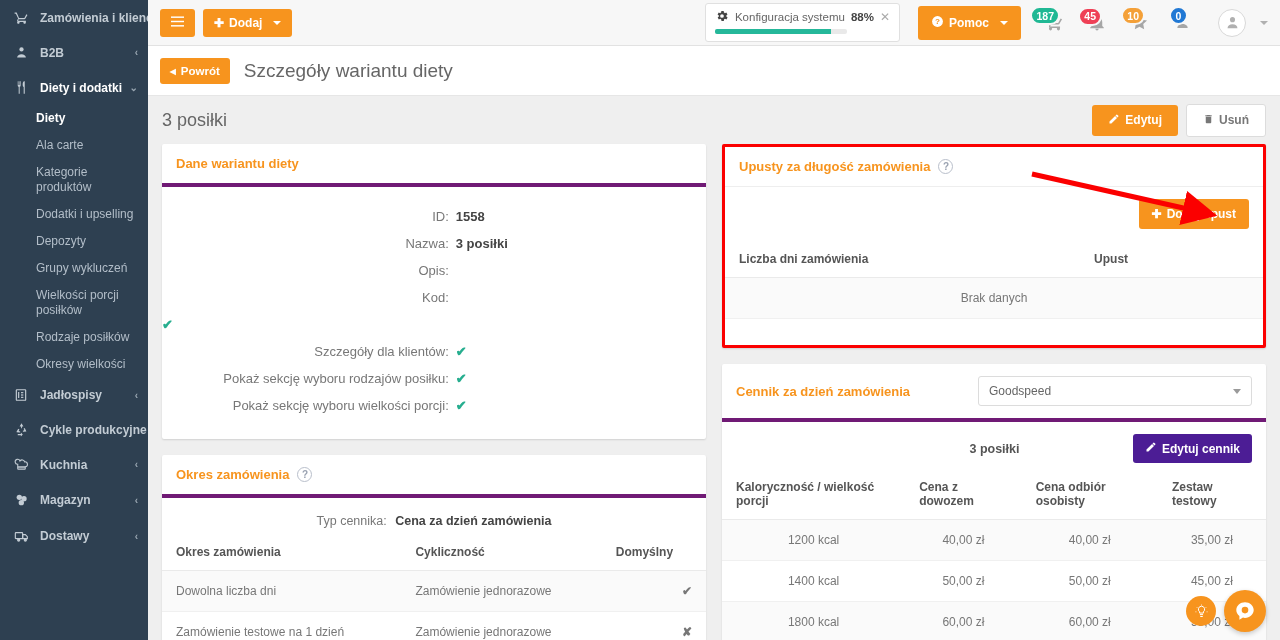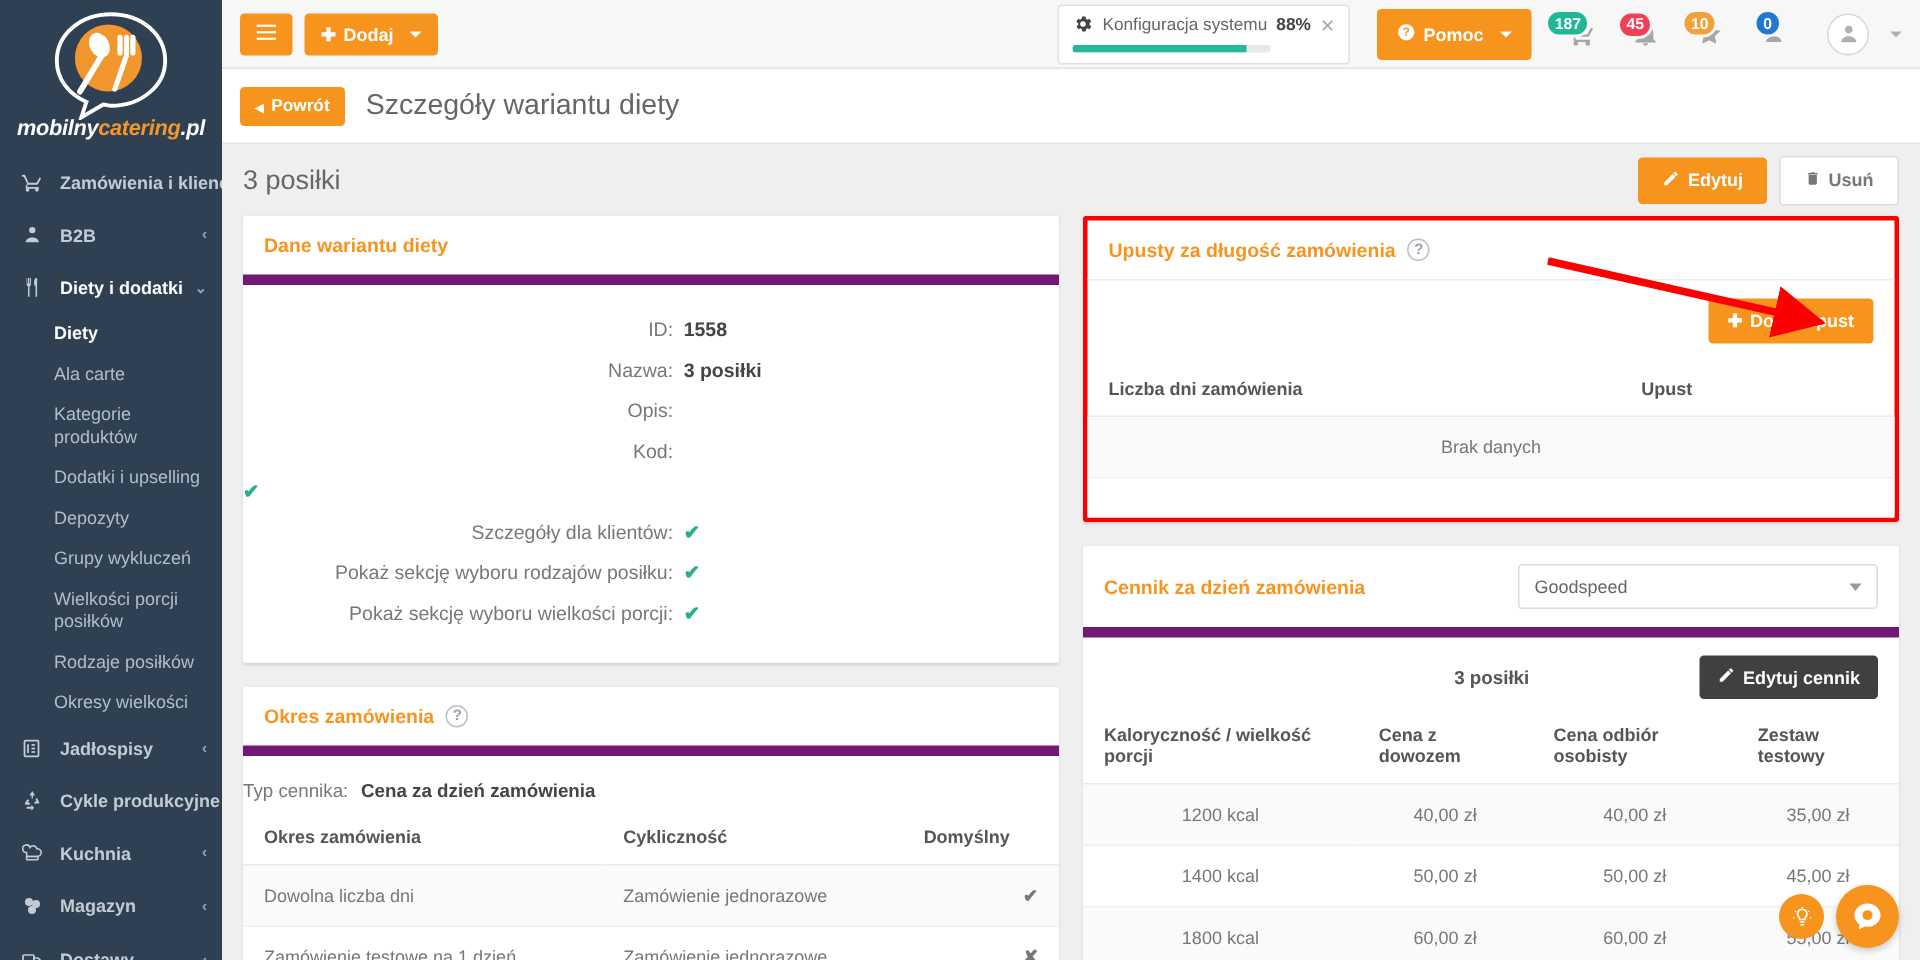--- a/index.html
+++ b/index.html
@@ -96,21 +96,21 @@
   }
   .subhead h2 { font-size: 18px; color: #666; font-weight: normal; }
   .btn-edit { background: #f7941e; color: #fff; padding: 8px 16px; }
   .btn-del { background: #fff; color: #777; padding: 8px 16px; border: 1px solid #dcdcdc; }
 
   .content { display: flex; gap: 16px; padding: 0 14px; height: 500px; }
   .col { width: 50%; display: flex; flex-direction: column; gap: 16px; }
 
   .card { background: #fff; border-radius: 2px; box-shadow: 0 1px 2px rgba(0,0,0,.13); }
   .card-head {
-    padding: 12px 14px; border-bottom: 7px solid #701a75;
+    padding: 12px 14px; border-bottom: 4px solid #701a75;
     display: flex; align-items: center; gap: 8px;
   }
   .card-title { color: #f7941e; font-size: 13px; font-weight: bold; }
   .qmark {
     width: 15px; height: 15px; border-radius: 50%; border: 1px solid #b9bfcb;
     color: #9aa2b1; font-size: 10px; display: flex; align-items: center; justify-content: center;
     font-weight: bold;
   }
 
   .kv { padding: 16px 0 20px; }
@@ -131,55 +131,43 @@
   .ta-r { text-align: right; }
 
   .highlight-card { position: relative; border: 3px solid #fb0000; }
   .add-row { padding: 12px 14px; display: flex; justify-content: flex-end; }
   .btn-add-upust { background: #f7941e; color: #fff; padding: 8px 13px; }
 
   .arrow-svg { position: absolute; pointer-events: none; z-index: 40; }
 
   .select-box {
     margin-left: auto; border: 1px solid #dcdcdc; border-radius: 3px;
-    width: 240px; height: 30px; display: flex; align-items: center;
+    width: 274px; height: 30px; display: flex; align-items: center;
     padding: 0 10px; font-size: 12px; color: #666; background: #fff; cursor: pointer;
   }
   .select-box .arr { margin-left: auto; border-left:4px solid transparent;
       border-right:4px solid transparent; border-top:5px solid #9a9a9a; }
 
   .cennik-subhead { display:flex; align-items:center; padding: 12px 14px 6px; }
   .cennik-subhead .mid { flex:1; text-align:center; font-size:12.5px; color:#555; font-weight:bold; padding-left:120px; }
-  .btn-edit-cennik { background:#404040; color:#fff; padding: 7px 12px; }
+  .btn-edit-cennik { background:#4c1d95; color:#fff; padding: 7px 12px; }
 
   .fab-wrap { position: absolute; right: 14px; bottom: 8px; display: flex; align-items: center; gap: 8px; z-index: 50; }
   .fab-sm { width: 30px; height: 30px; border-radius: 50%; background: #f7941e;
             display:flex; align-items:center; justify-content:center; color:#fff; cursor:pointer; }
   .fab-lg { width: 42px; height: 42px; border-radius: 50%; background: #f7941e;
             display:flex; align-items:center; justify-content:center; color:#fff; cursor:pointer;
             box-shadow: 0 2px 5px rgba(0,0,0,.2); }
 </style>
 </head>
 <body>
 
 <div class="app">
 
   <aside class="sidebar">
-    <div class="logo-wrap">
-      <svg class="logo-mark" viewBox="0 0 100 86">
-        <path d="M50 4 C26 4 8 20 8 40 C8 54 17 66 31 72 L27 84 L44 74 C46 74 48 75 50 75 C74 75 92 59 92 40 C92 20 74 4 50 4 Z" fill="none" stroke="#ffffff" stroke-width="3"></path>
-        <circle cx="48" cy="38" r="26" fill="#f2962e"></circle>
-        <ellipse cx="41" cy="28" rx="7.5" ry="10" transform="rotate(-28 41 28)" fill="#fff"></ellipse>
-        <path d="M44 34 L26 64" stroke="#fff" stroke-width="4.5" stroke-linecap="round"></path>
-        <path d="M62 22 L62 36 M57 22 L57 34 M67 22 L67 34 M62 36 L53 62" stroke="#fff" stroke-width="4" stroke-linecap="round" fill="none"></path>
-      </svg>
-      <div class="logo-text">
-        <span>mobilny</span><span class="accent">catering</span><span>.pl</span>
-      </div>
-    </div>
 
     <div class="nav-item">
       <span class="ic">
         <svg width="15" height="15" viewBox="0 0 24 24" fill="currentColor">
             <path d="M7 18c-1.1 0-2 .9-2 2s.9 2 2 2 2-.9 2-2-.9-2-2-2zm10 0c-1.1 0-2 .9-2 2s.9 2 2 2 2-.9 2-2-.9-2-2-2zM7.2 14.6h9.4c.8 0 1.4-.4 1.7-1l3.2-5.8-1.7-.9-3.2 5.7H8L4.3 4H1v2h2l3.6 7.6-1.4 2.4c-.7 1.3.2 3 1.7 3H19v-2H6.9c-.2 0-.3-.2-.2-.4z"></path>
           </svg>
       </span>
       <span class="lbl">Zamówienia i klienci</span>
 
     </div>
@@ -434,21 +422,21 @@
                 <div class="kv-value tick">✔</div>
               </div>
           </div>
         </div>
 
         <div class="card">
           <div class="card-head">
             <span class="card-title">Okres zamówienia</span>
             <span class="qmark">?</span>
           </div>
-          <div style="padding:16px 0 6px;font-size:12.5px">
+          <div style="padding:16px 0 6px;text-align:center;font-size:12.5px">
             <span style="color:#777">Typ cennika:</span>
             <span style="color:#444;font-weight:bold;margin-left:5px">Cena za dzień zamówienia</span>
           </div>
           <table class="tbl">
             <thead>
               <tr>
                 <th>Okres zamówienia</th>
                 <th>Cykliczność</th>
                 <th class="ta-r">Domyślny</th>
               </tr>

